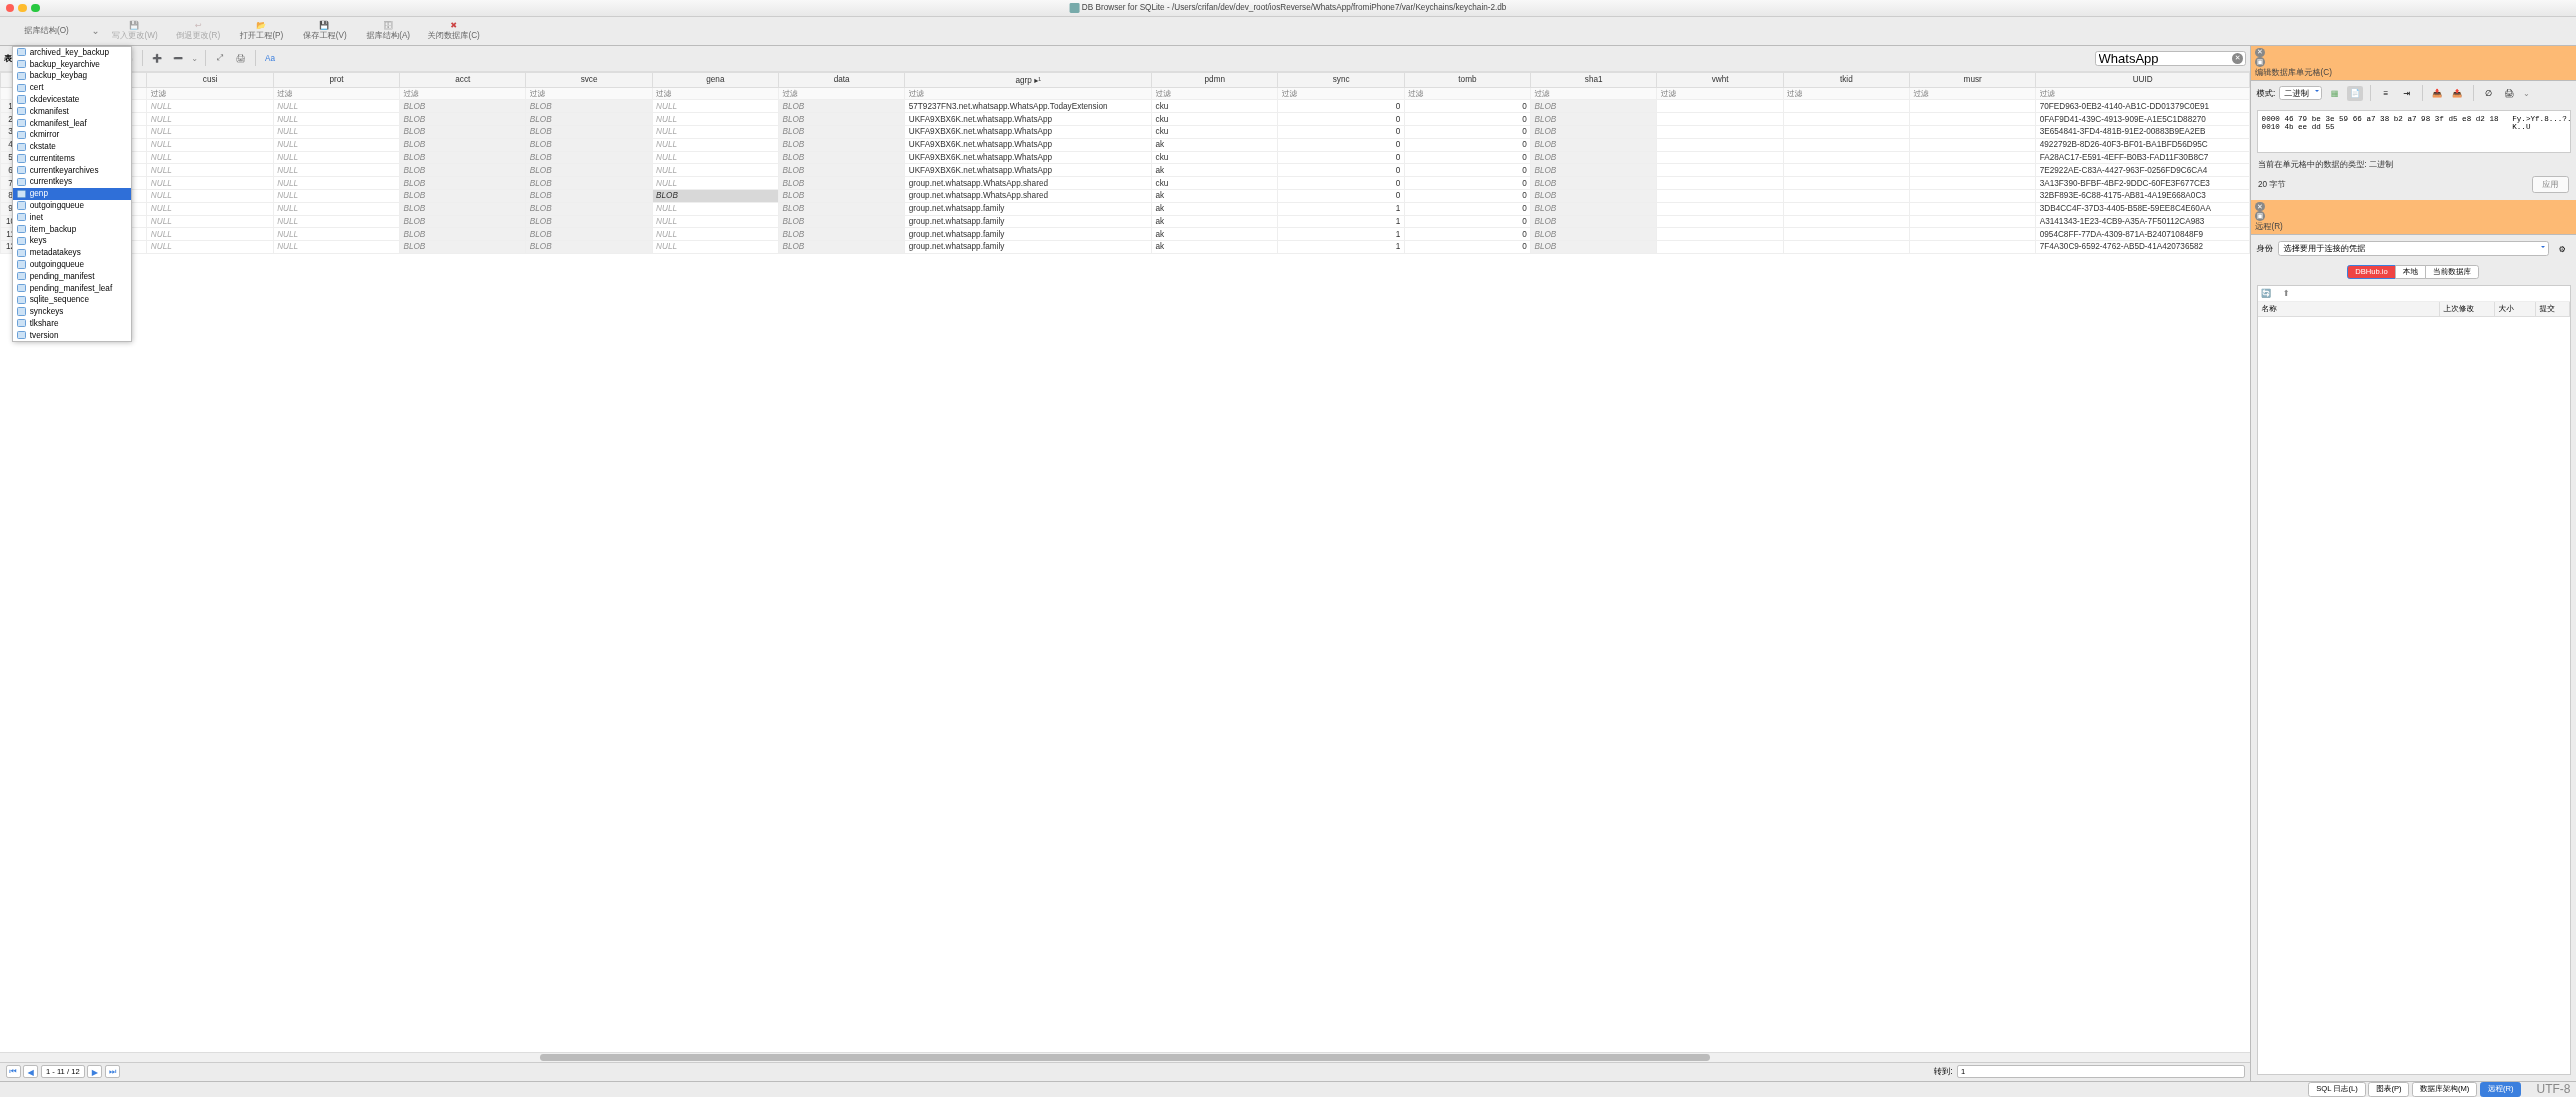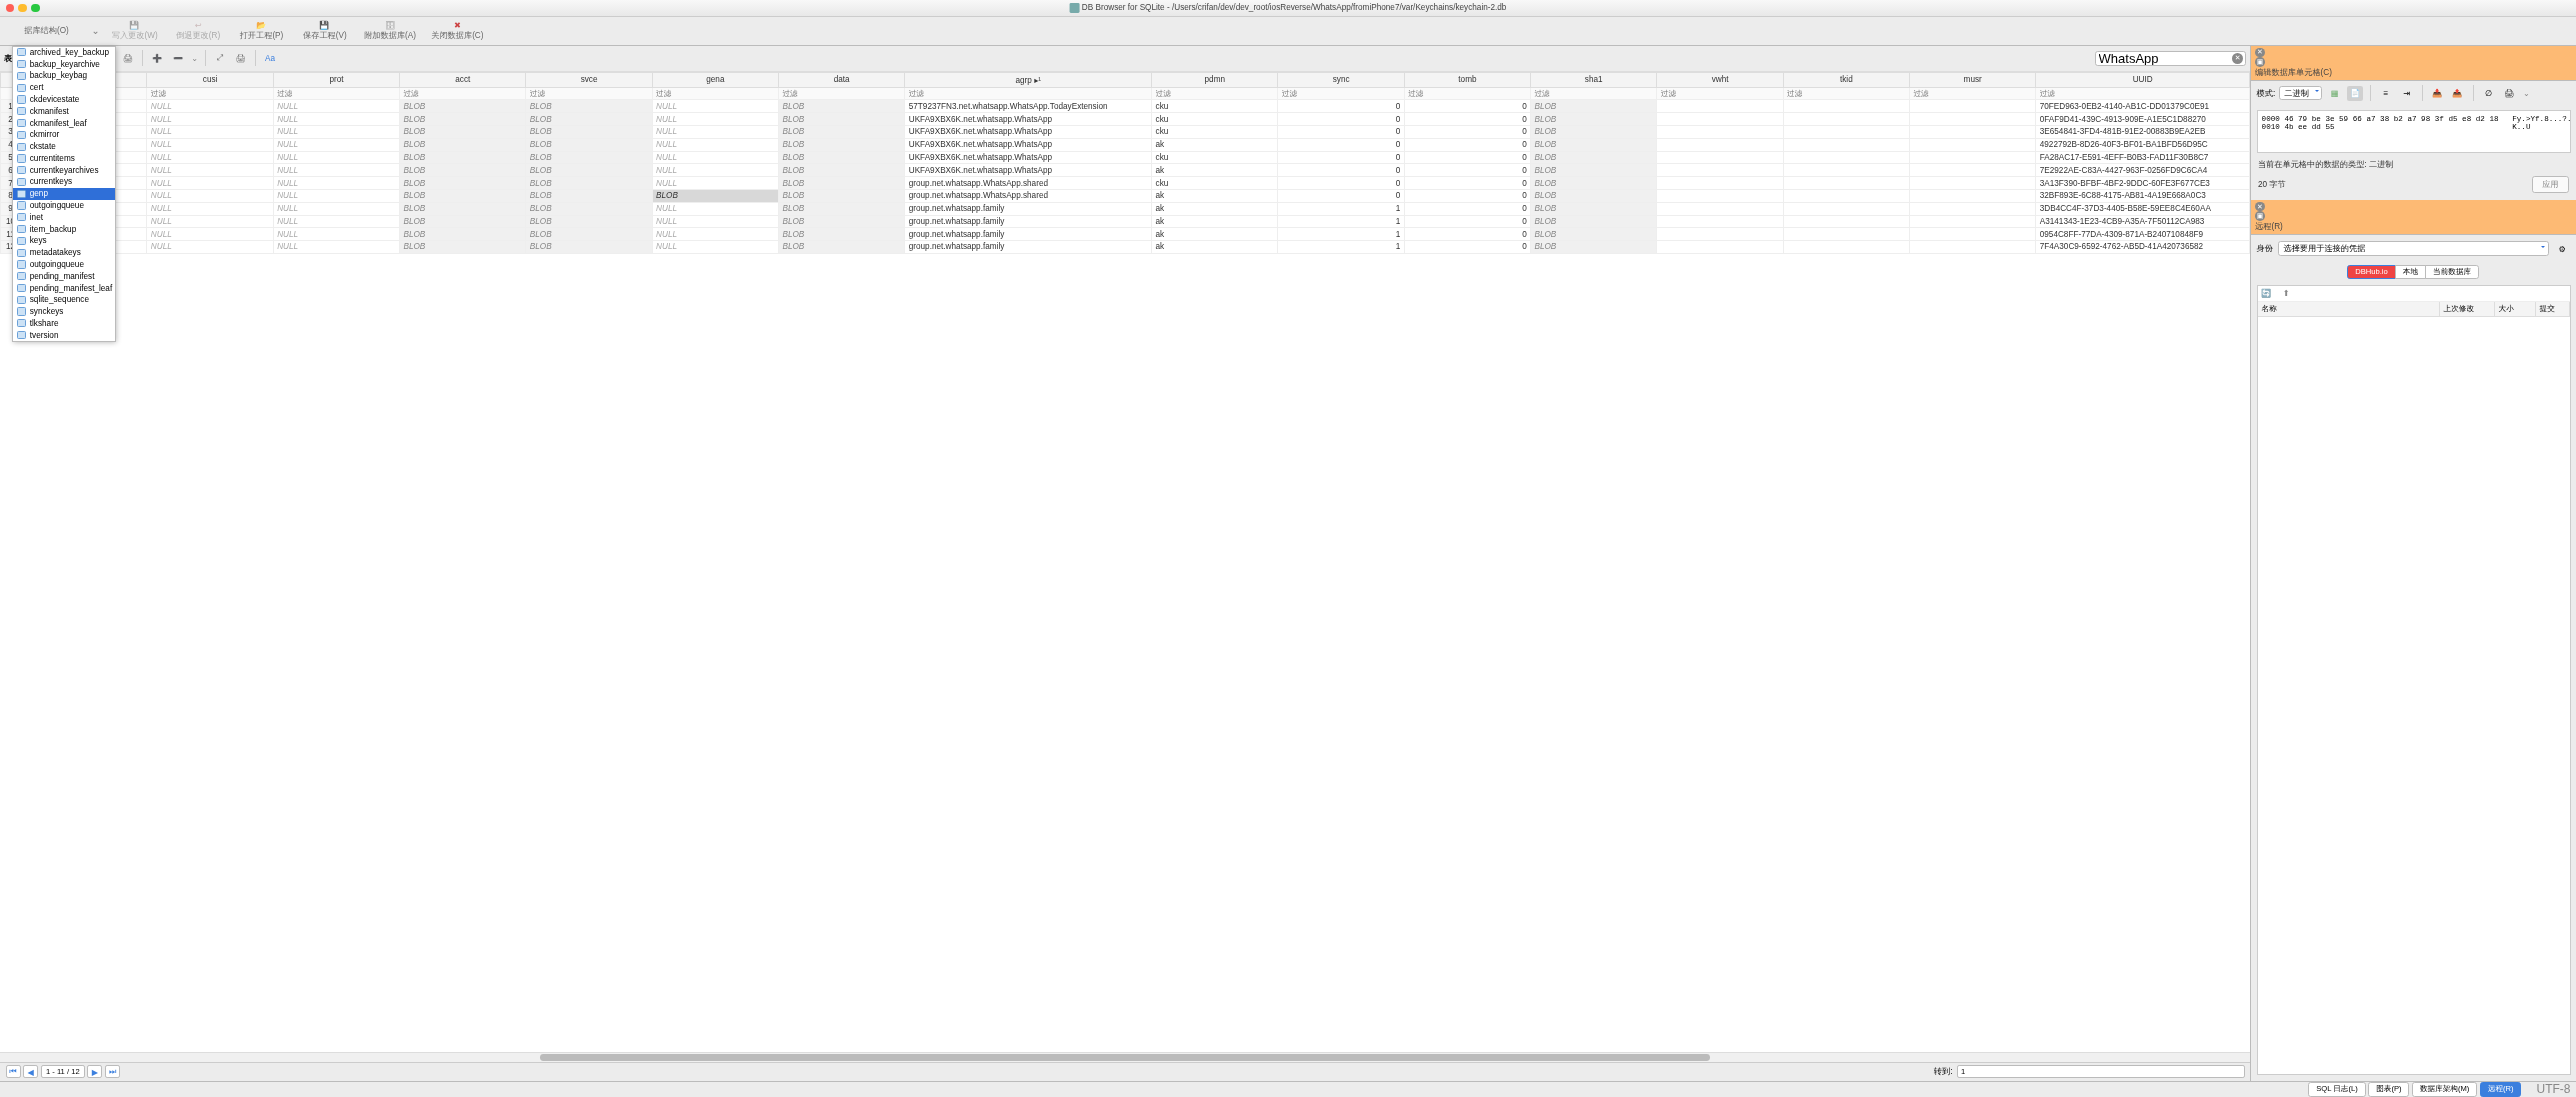--- a/index.html
+++ b/index.html
@@ -31,21 +31,21 @@
 .table-wrap { flex:1; overflow:auto; background:#fff; position:relative;}
 table.data { border-collapse:collapse; font-size:7.6px; width:100%;}
 table.data th { background:#f4f4f4; border:0.7px solid #ddd; padding:2.1px 3.4px; font-weight:normal; color:#333; position:sticky; top:0; white-space:nowrap;}
 table.data td { border:0.7px solid #eee; padding:1.4px 3.4px; white-space:nowrap; color:#333;}
 table.data td.null { color:#aaa; font-style:italic;}
 table.data td.blob { color:#888; background:#f0f0f0; font-style:italic;}
 table.data td.blobdark { color:#333; background:#d8d8d8; font-style:italic;}
 table.data tr.filter td { background:#fafafa;}
 table.data tr.filter input { border:none; background:transparent; width:100%; font-size:7.6px; color:#888;}
 .rownum { text-align:center; color:#666; background:#f6f6f6;}
-.dropdown { position:absolute; top:0; left:11.7px; width:104px; background:#fff; box-shadow:1.4px 1.4px 5.5px rgba(0,0,0,.3); z-index:100; border:0.7px solid #bbb;}
+.dropdown { position:absolute; top:0; left:11.7px; width:120px; background:#fff; box-shadow:1.4px 1.4px 5.5px rgba(0,0,0,.3); z-index:100; border:0.7px solid #bbb;}
 .dd-item { display:flex; align-items:center; padding:1.4px 4.1px; gap:3.4px; font-size:8.2px; cursor:default;}
 .dd-item.selected { background:#2f6fd8; color:#fff;}
 .dd-ico { width:9.6px; height:8.2px; background:#cde2f5; border:0.7px solid #6aa0d8; border-radius:1.4px; flex-shrink:0;}
 .pager { height:19px; background:#ececec; border-top:0.7px solid #ccc; display:flex; align-items:center; padding:0 5.5px; gap:2.7px;}
 .pg-btn { width:15px; height:13.7px; border:0.7px solid #bbb; background:#fff; border-radius:2.1px; display:flex; align-items:center; justify-content:center; color:#3b7fde; cursor:pointer;}
 .pg-text { border:0.7px solid #bbb; background:#fff; padding:1.4px 4.1px; border-radius:2.1px; font-size:7.6px;}
 .pager-right { margin-left:auto; display:flex; align-items:center; gap:4.1px;}
 .goto-inp { border:0.7px solid #bbb; border-radius:2.1px; padding:1.4px 3.4px; width:288px; font-size:7.6px; background:#fff;}
 .panel-head { background:#fdba74; padding:2.1px 4.1px; display:flex; align-items:flex-start; border-bottom:0.7px solid #bbb;flex-direction:column;}
 .panel-head .ph-ico { width:9.6px; height:9.6px; border-radius:50%; background:#888; color:#fff; display:flex; align-items:center; justify-content:center; font-size:6.9px; margin-right:2.7px;}
@@ -110,21 +110,21 @@
   <div class="tb-btn">
     <span style="color:#c90;">📂</span>
     <span class="tb-label">打开工程(P)</span>
   </div>
   <div class="tb-btn">
     <span style="color:#c90;">💾</span>
     <span class="tb-label">保存工程(V)</span>
   </div>
   <div class="tb-btn">
     <span style="color:#888;">🗄</span>
-    <span class="tb-label">附加数据库(A)</span>
+    <span class="tb-label">据库结构(A)</span>
   </div>
   <div class="tb-btn">
     <span style="color:#c44;">✖</span>
     <span class="tb-label">关闭数据库(C)</span>
   </div>
 </div>
 
 <div class="main-layout">
 
   <div class="left-pane">

